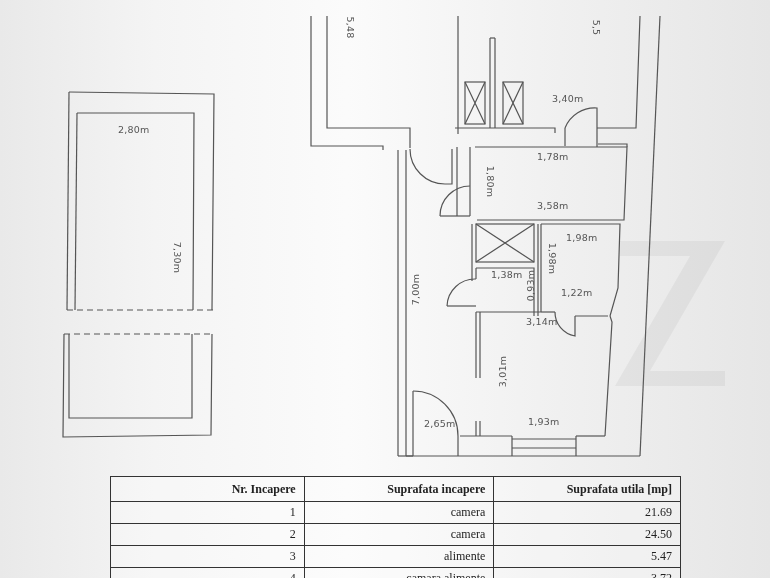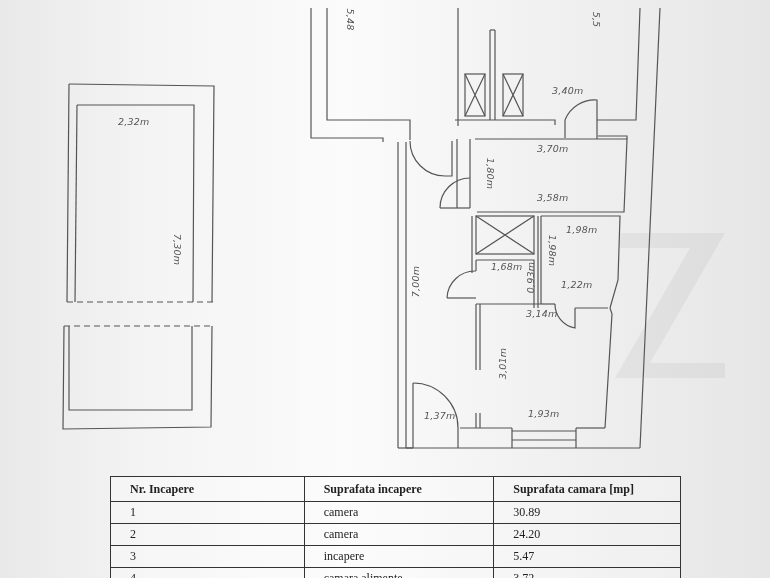--- a/index.html
+++ b/index.html
@@ -1,32 +1,32 @@
 <!DOCTYPE html>
 <html><head>
 <meta charset="utf-8">
 <style>
   html, body { margin: 0; padding: 0; }
   body {
     width: 770px; height: 578px; overflow: hidden; position: relative;
     background: linear-gradient(90deg, #e9e9e9 0%, #f4f4f4 20%, #fbfbfb 45%, #f1f1f1 70%, #e6e6e6 100%);
     font-family: "DejaVu Sans", sans-serif;
   }
-  .plan { position: absolute; left: 0; top: 8px; width: 676px; height: 460px; font-style: italic; }
+  .plan { position: absolute; left: 0; top: 16px; width: 676px; height: 460px; }
   .lbl { position: absolute; font-size: 9.5px; color: #555; white-space: nowrap; font-family: "DejaVu Sans", sans-serif; letter-spacing: 0.2px; }
   .v { transform: rotate(90deg); transform-origin: center center; }
   .vl { transform: rotate(-90deg); transform-origin: center center; }
   .watermark { position: absolute; left: 610px; top: 215px; width: 120px; height: 160px; opacity: 0.10; }
   table.rooms {
     position: absolute; left: 110px; top: 476px; width: 571px;
     border-collapse: collapse; font-family: "Liberation Serif", serif; font-size: 12px; color: #222;
     background: rgba(255,255,255,0.25);
   }
   table.rooms td, table.rooms th {
-    border: 1px solid #333; padding: 2px 19px; height: 17px; text-align: left; font-weight: normal; font-family: Liberation Serif, serif;
+    border: 1px solid #333; padding: 2px 8px; height: 17px; text-align: right; font-weight: normal; font-family: Liberation Serif, serif;
   }
   table.rooms th { font-weight: bold; height: 20px; }
   table.rooms col.c1 { width: 194px; }
   table.rooms col.c2 { width: 190px; }
   table.rooms col.c3 { width: 187px; }
 </style>
 </head>
 <body>
 
 <div class="plan">
@@ -110,68 +110,68 @@
       <path d="M458 420 L458 440"></path>
       <path d="M406 440 L640 440"></path>
       <path d="M398 440 L413 440"></path>
     </g>
   </svg>
 
   
   <span class="lbl v" style="left:340px; top:6px;">5,48</span>
   <span class="lbl v" style="left:589px; top:6px;">5,5</span>
   <span class="lbl" style="left:552px; top:77px;">3,40m</span>
-  <span class="lbl" style="left:537px; top:135px;">3,70m</span>
+  <span class="lbl" style="left:537px; top:135px;">1,78m</span>
   <span class="lbl v" style="left:475px; top:160px;">1,80m</span>
   <span class="lbl" style="left:537px; top:184px;">3,58m</span>
   <span class="lbl" style="left:566px; top:216px;">1,98m</span>
   <span class="lbl v" style="left:537px; top:237px;">1,98m</span>
   <span class="lbl" style="left:561px; top:271px;">1,22m</span>
-  <span class="lbl" style="left:491px; top:253px;">1,68m</span>
+  <span class="lbl" style="left:491px; top:253px;">1,38m</span>
   <span class="lbl vl" style="left:515px; top:264px;">0,93m</span>
   <span class="lbl vl" style="left:400px; top:268px;">7,00m</span>
   <span class="lbl" style="left:526px; top:300px;">3,14m</span>
   <span class="lbl vl" style="left:487px; top:350px;">3,01m</span>
   <span class="lbl" style="left:528px; top:400px;">1,93m</span>
-  <span class="lbl" style="left:424px; top:402px;">1,37m</span>
-  <span class="lbl" style="left:118px; top:108px;">2,32m</span>
+  <span class="lbl" style="left:424px; top:402px;">2,65m</span>
+  <span class="lbl" style="left:118px; top:108px;">2,80m</span>
   <span class="lbl v" style="left:162px; top:236px;">7,30m</span>
 
   <svg class="watermark" viewBox="0 0 120 160">
     <path d="M10 10 L115 10 L40 140 L115 140 L115 155 L5 155 L80 25 L10 25 Z" fill="#888"></path>
   </svg>
 </div>
 
 <table class="rooms">
   <colgroup>
       <col class="c1">
       <col class="c2">
       <col class="c3">
     </colgroup>
   <thead>
     <tr>
       <th>Nr. Incapere</th>
       <th>Suprafata incapere</th>
-      <th>Suprafata camara [mp]</th>
+      <th>Suprafata utila [mp]</th>
     </tr>
   </thead>
   <tbody>
     <tr>
       <td>1</td>
       <td>camera</td>
-      <td>30.89</td>
+      <td>21.69</td>
     </tr>
     <tr>
       <td>2</td>
       <td>camera</td>
-      <td>24.20</td>
+      <td>24.50</td>
     </tr>
     <tr>
       <td>3</td>
-      <td>incapere</td>
+      <td>alimente</td>
       <td>5.47</td>
     </tr>
     <tr>
       <td>4</td>
       <td>camara alimente</td>
       <td>3.72</td>
     </tr>
   </tbody>
 </table>
 

